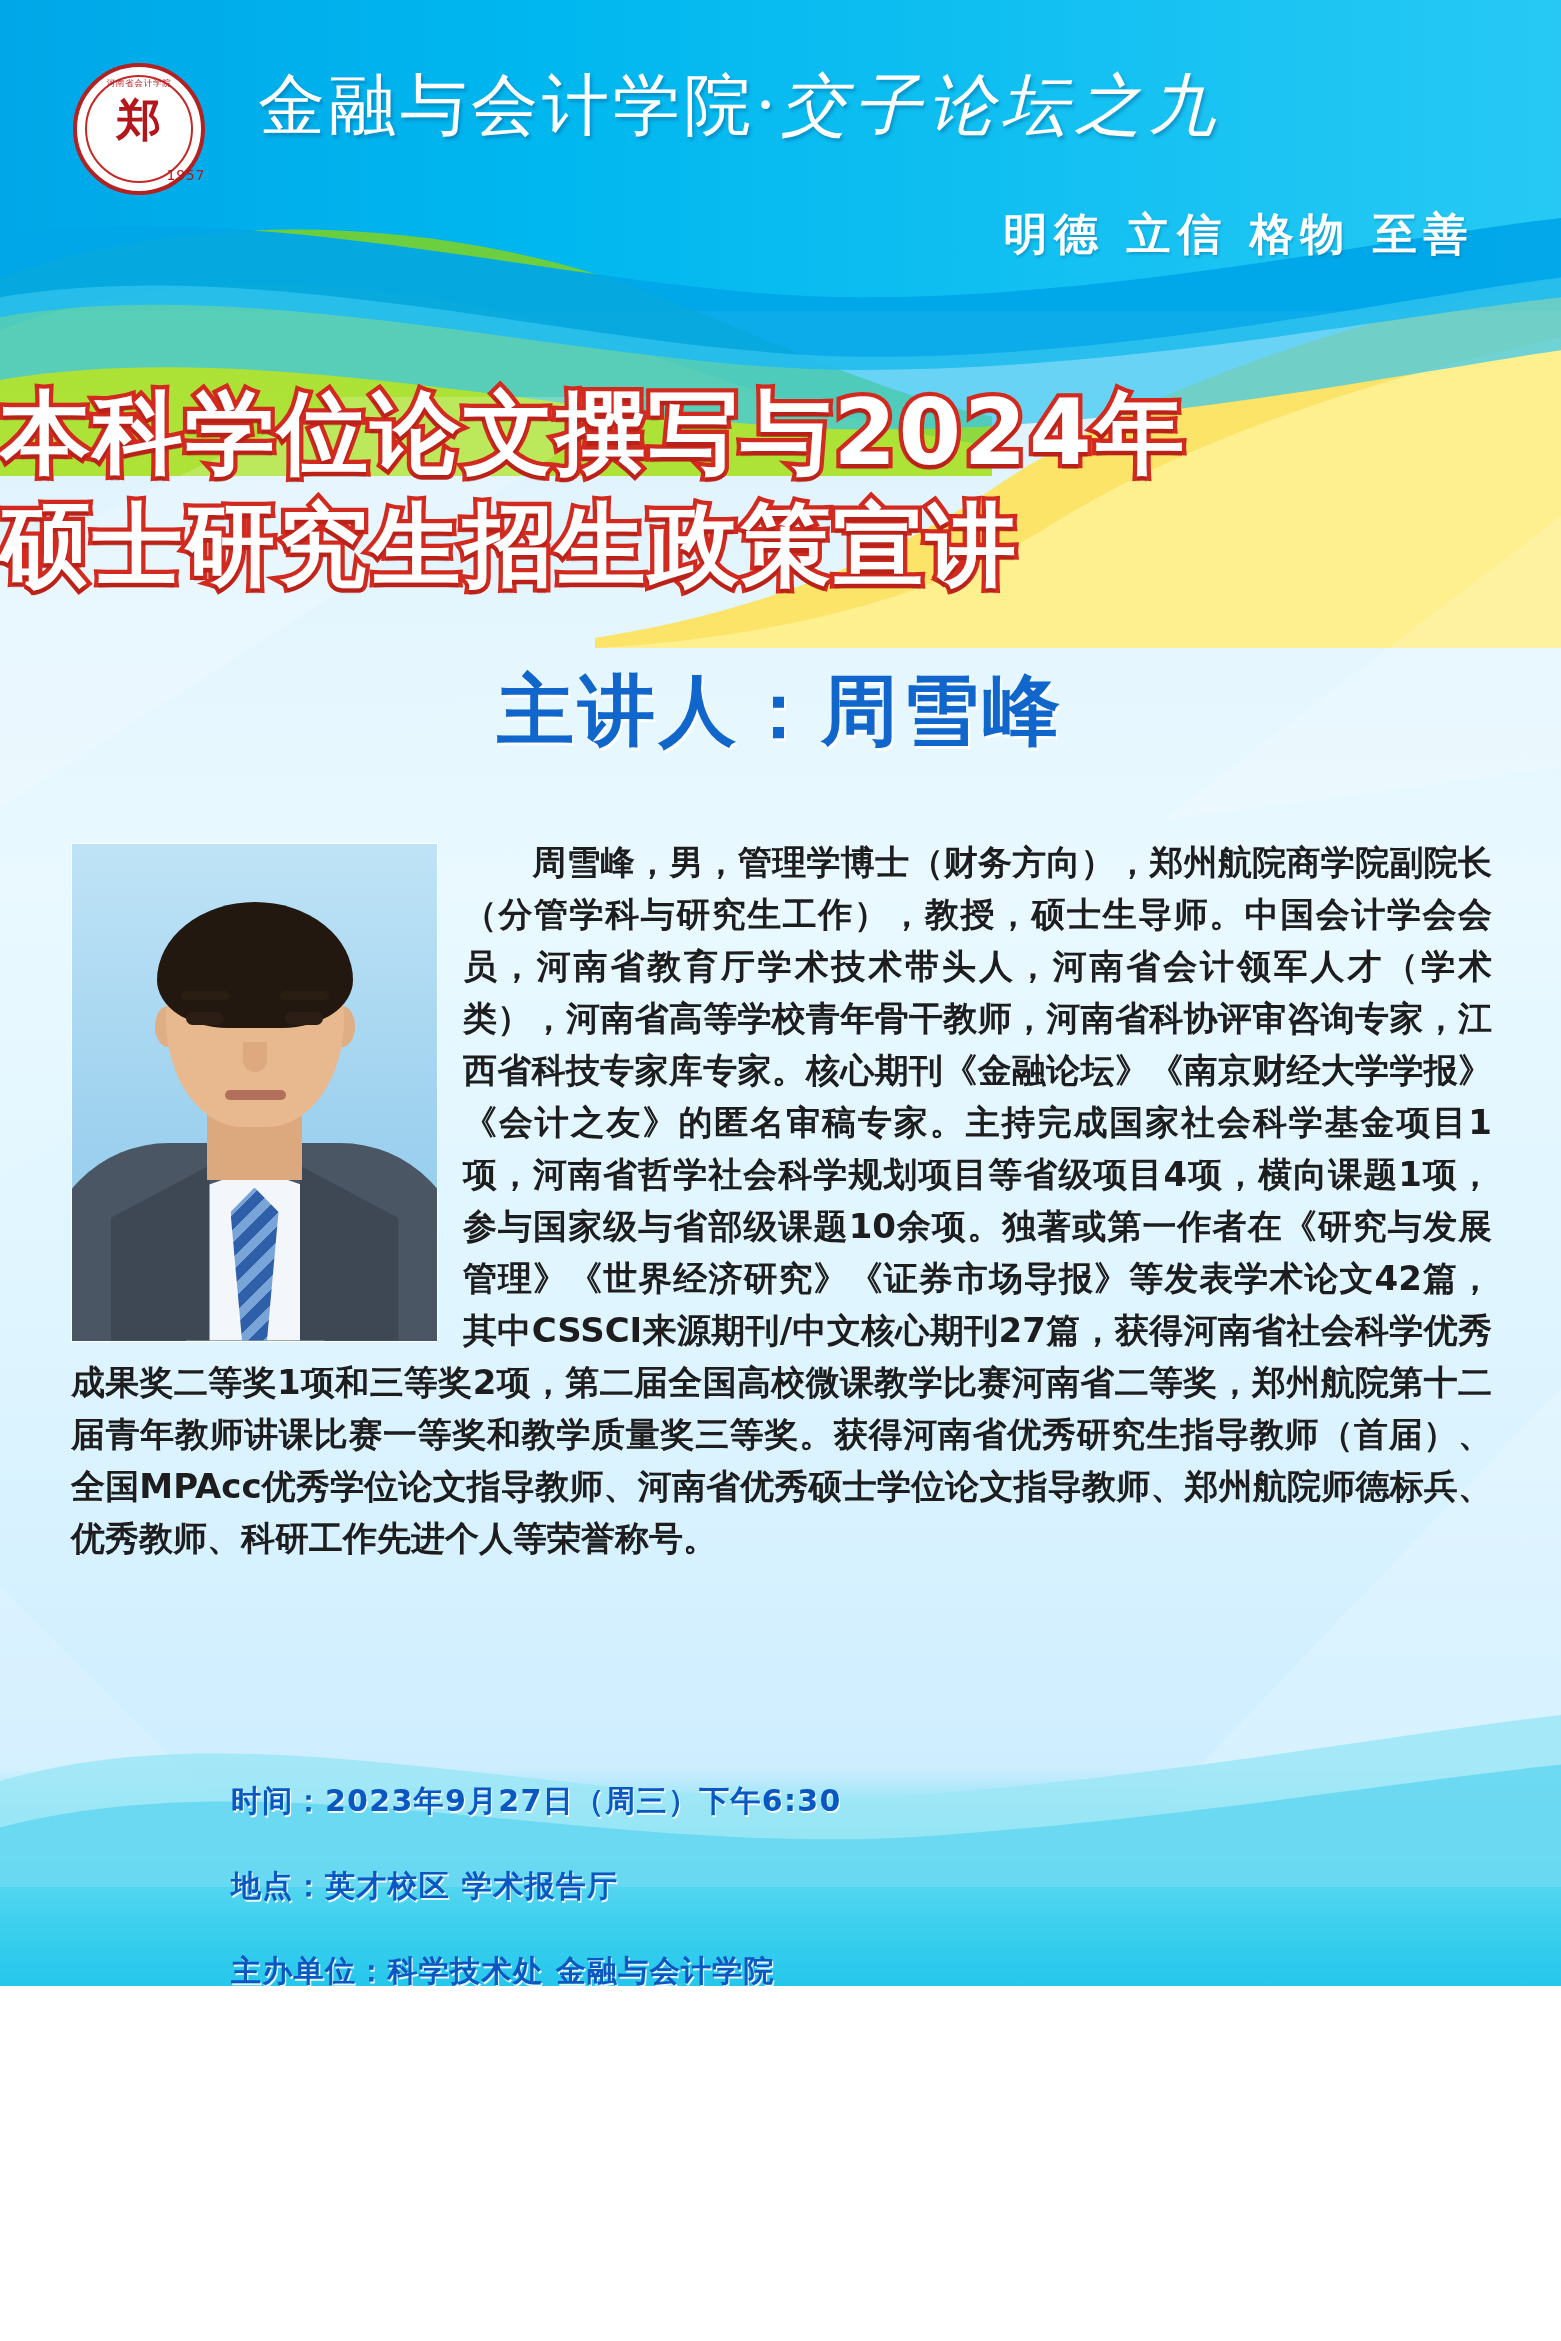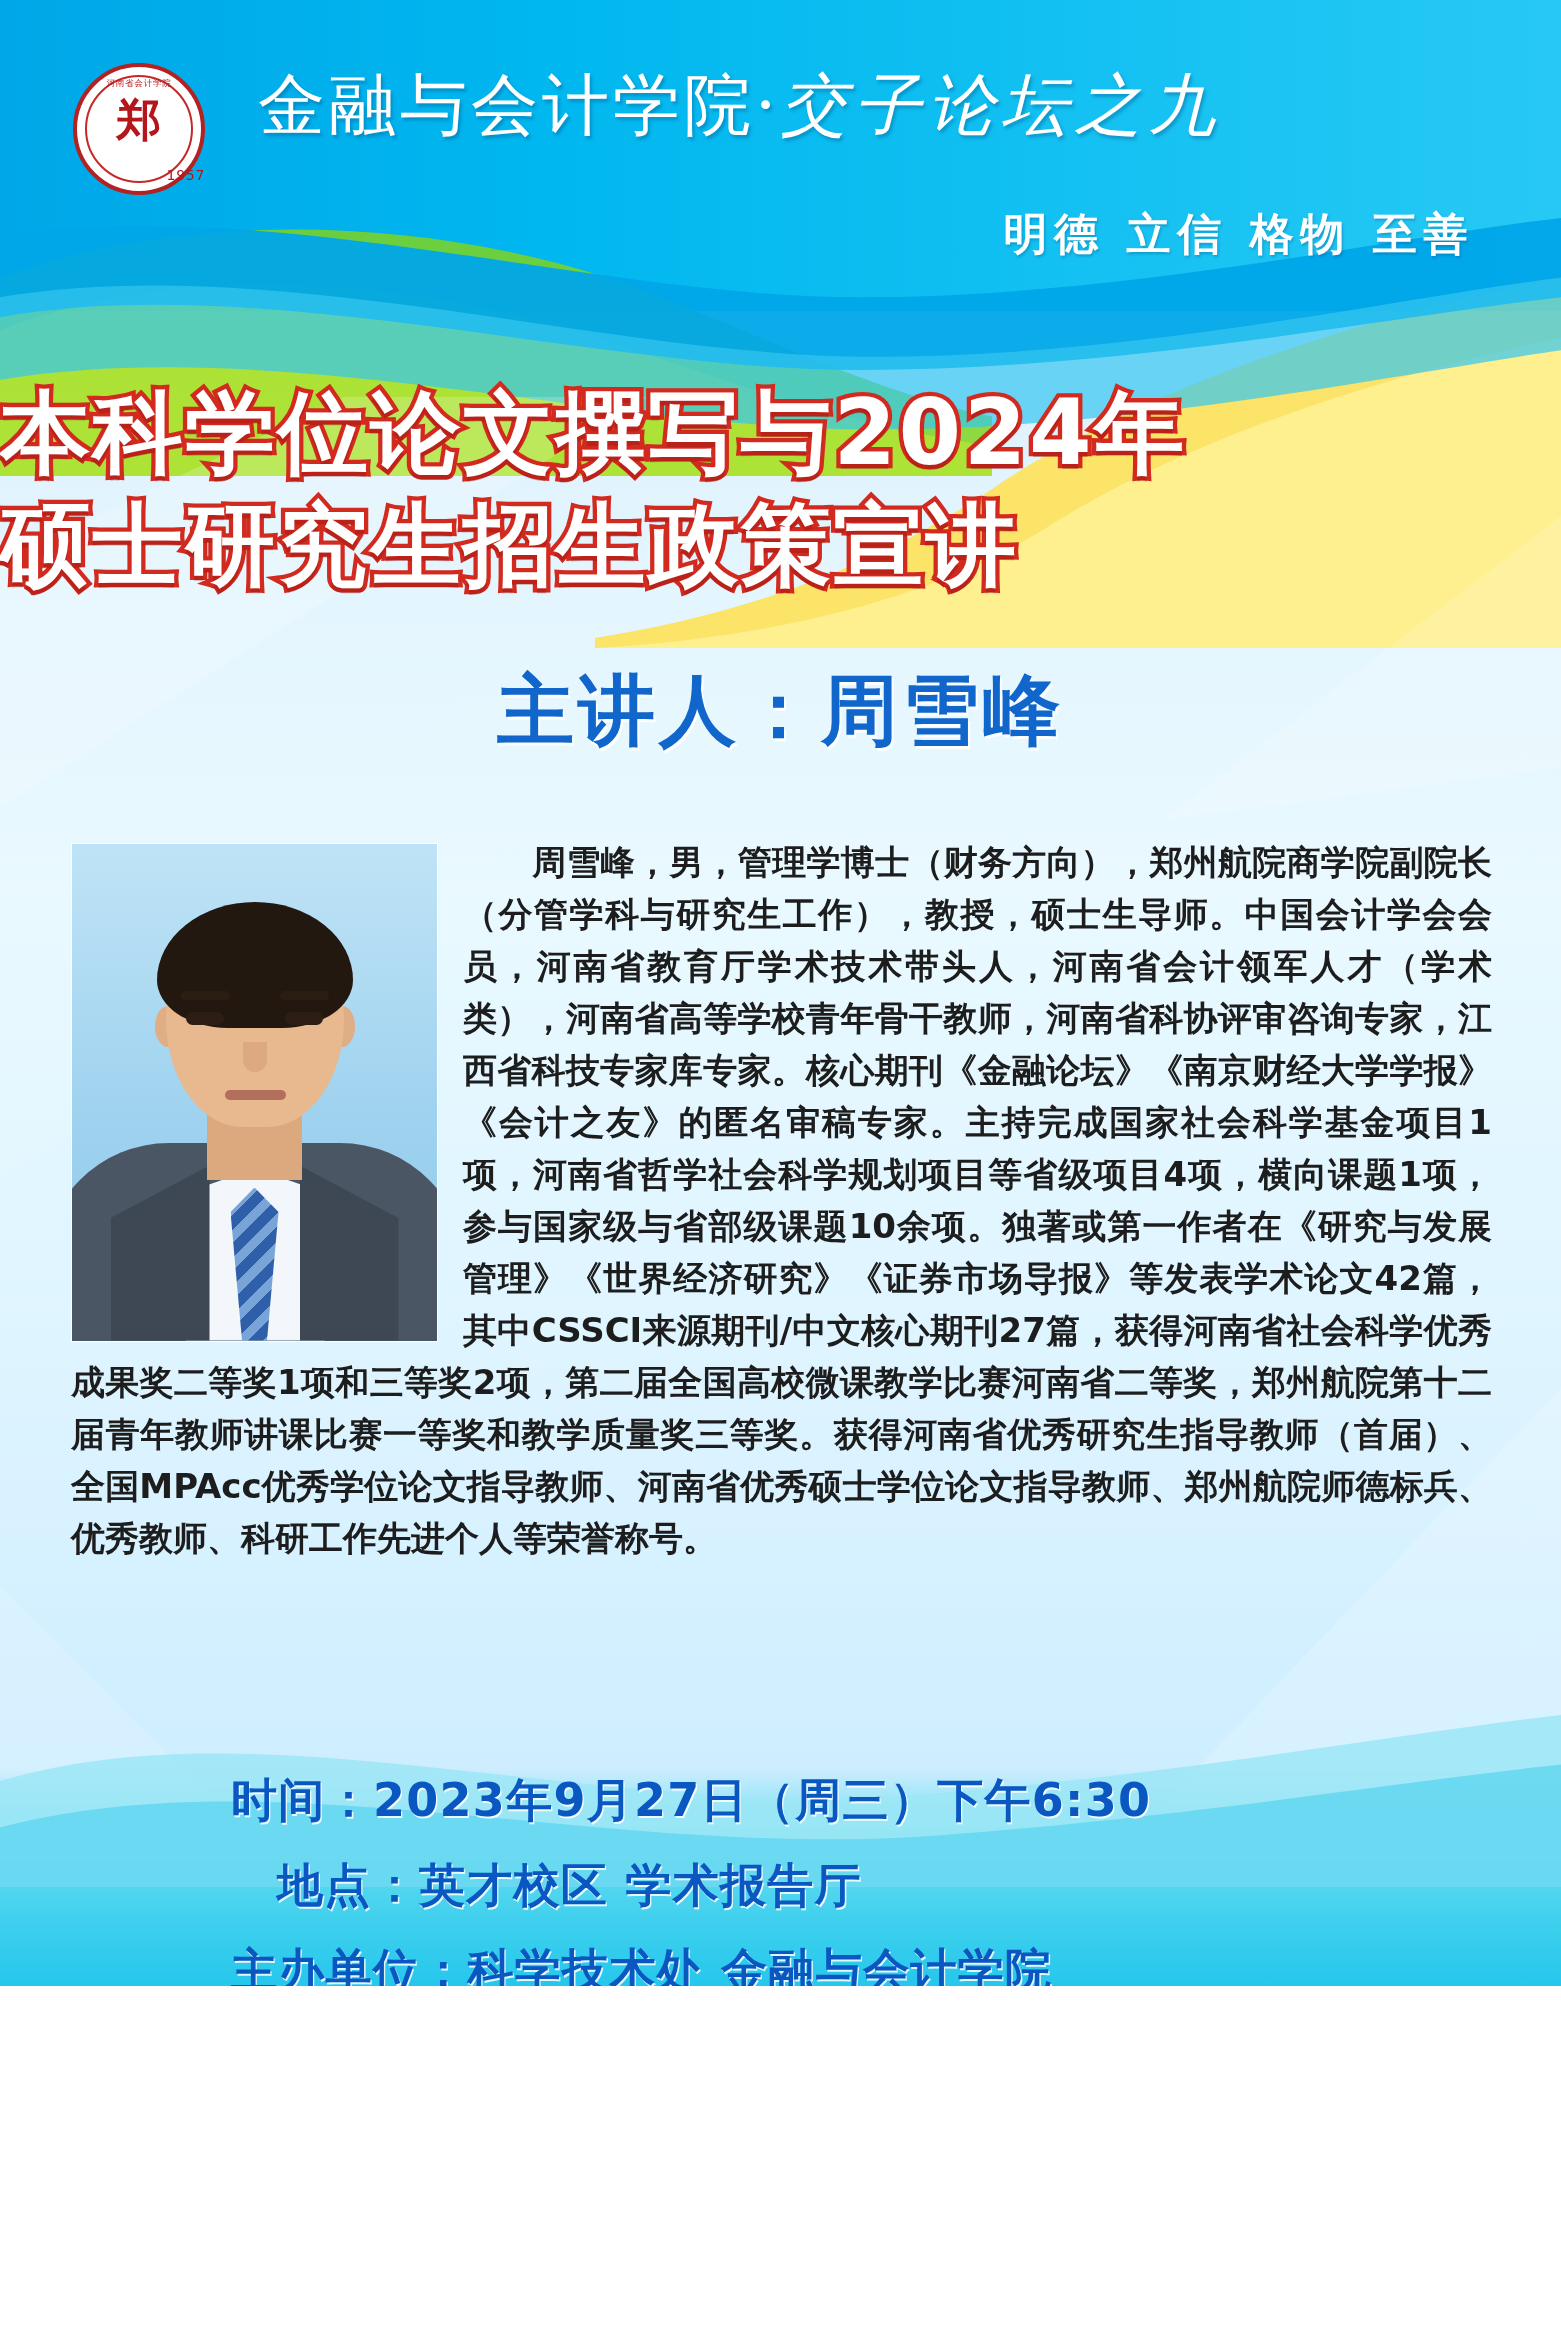--- a/index.html
+++ b/index.html
@@ -321,29 +321,29 @@
   .bio-text .indent { display: inline-block; width: 69px; }
 
   
   .info {
     position: absolute;
     left: 231px; top: 1758px;
     width: 1256px;
     z-index: 7;
   }
   .info-row {
-    font-size: 46px;
+    font-size: 30px;
     line-height: 85px;
     font-weight: bold;
     color: #0a57c2;
     letter-spacing: 1.3px;
     text-shadow: 1.3px 2px 0 rgba(255,255,255,0.85);
     white-space: nowrap;
   }
-  .info-row.r2 { padding-left: 0px; margin-left: 46px; }
+  .info-row.r2 { padding-left: 0px; }
   .info-row.r3 { padding-left: 0px; }
 
   
   .slogan {
     position: absolute;
     left: 0; bottom: 58px;
     width: 1561px;
     text-align: center;
     z-index: 8;
     font-size: 78px;

